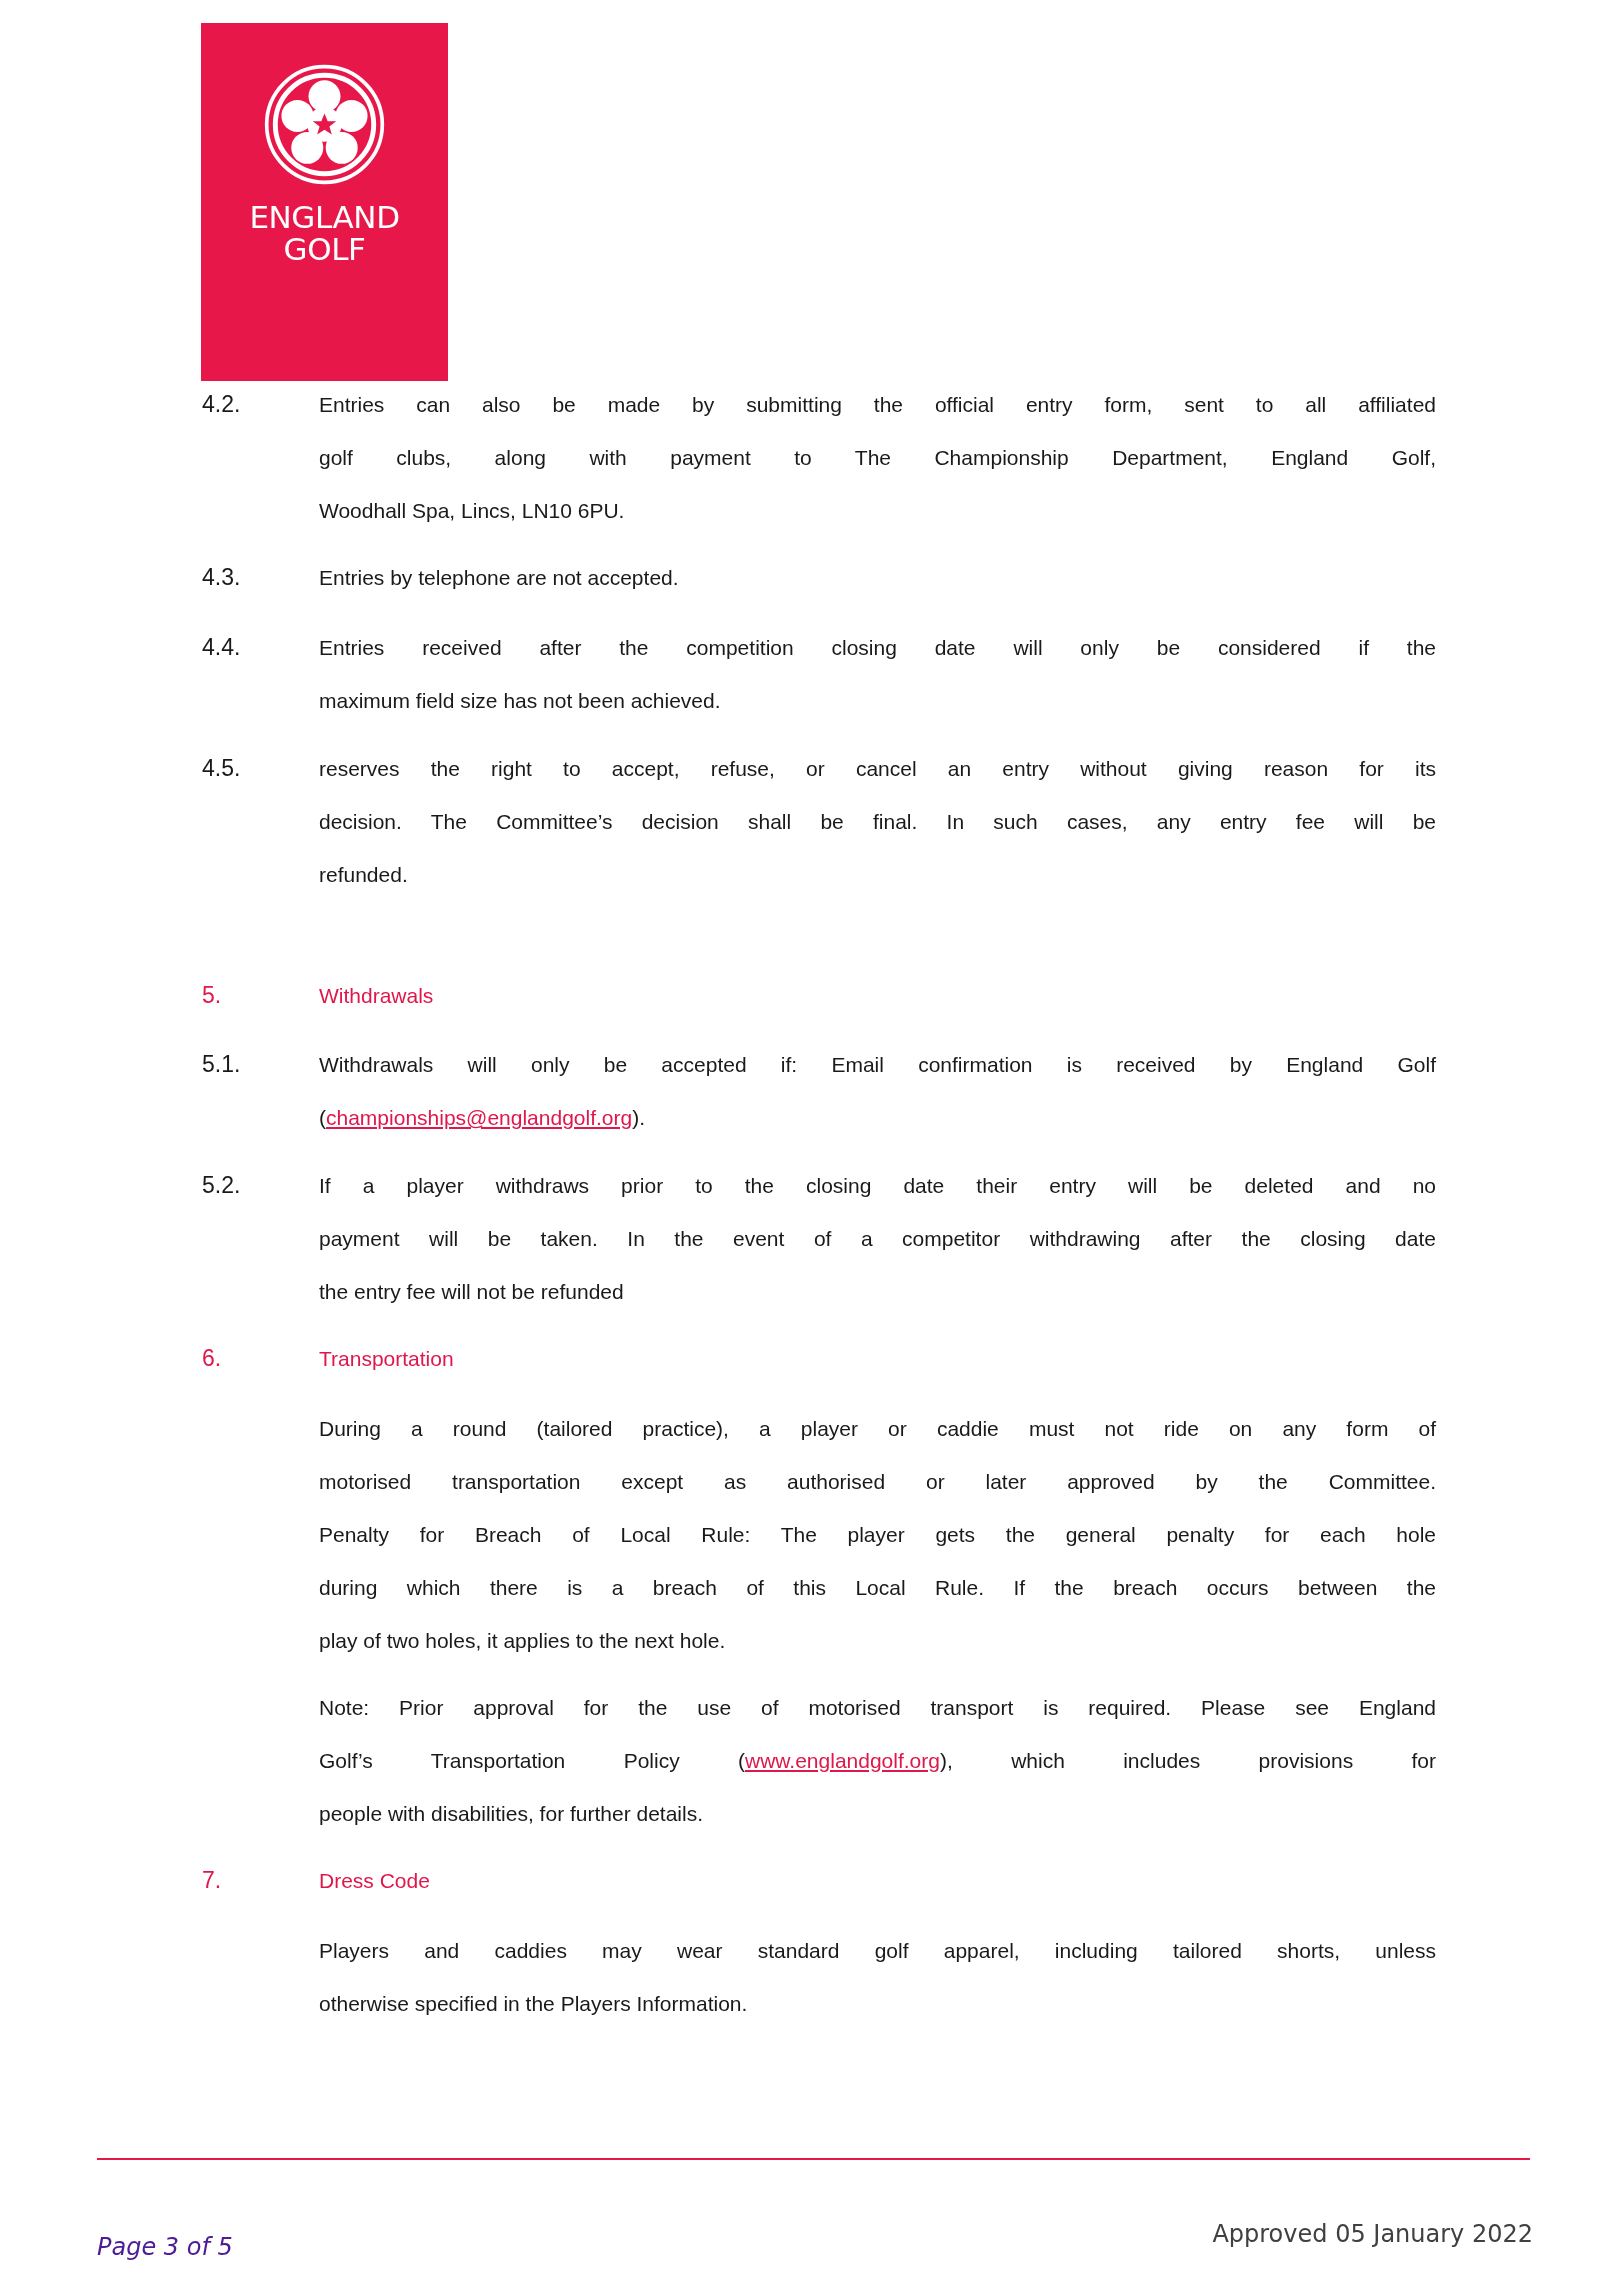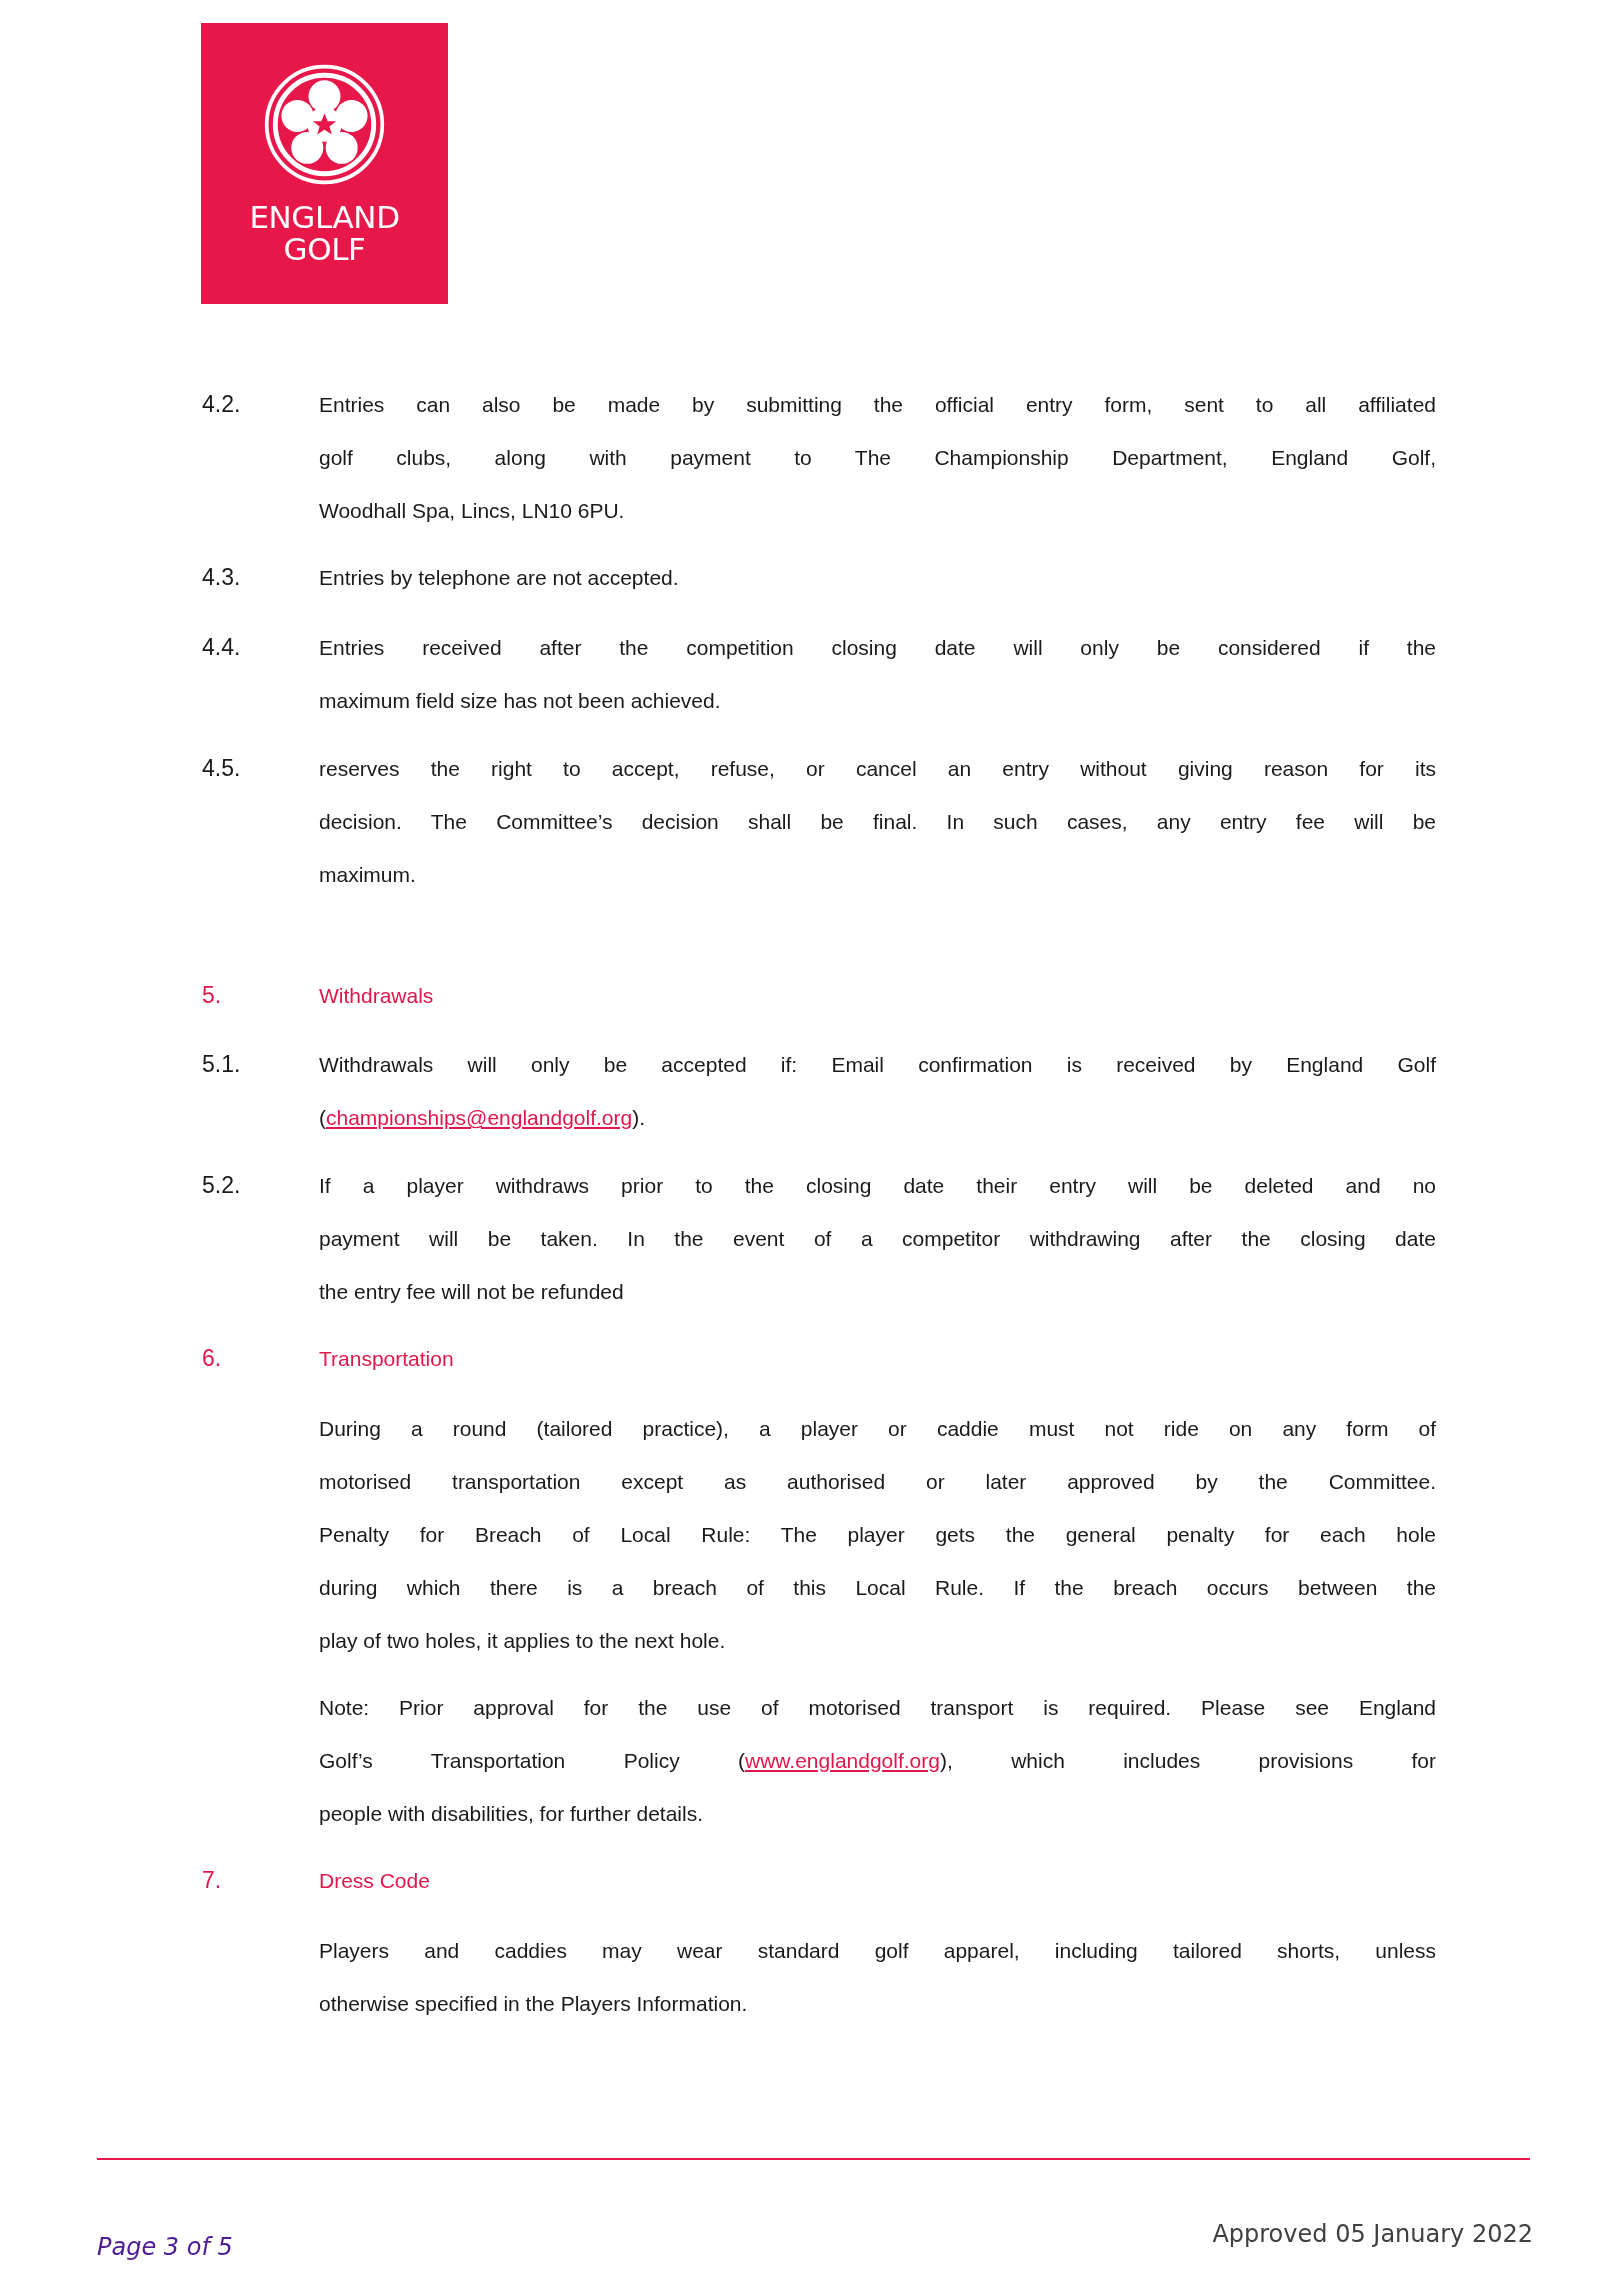--- a/index.html
+++ b/index.html
@@ -1,18 +1,18 @@
 <!DOCTYPE html>
 <html style="font-size:13px"><head>
 <meta charset="utf-8">
 <style>
   html, body { margin: 0; padding: 0; background: #ffffff; }
   body { width: 1617px; height: 2284px; position: relative; overflow: hidden;
          font-family: "Liberation Sans", "DejaVu Sans", sans-serif; color: #1a1a1a; }
-  .logo { position: absolute; left: 201px; top: 23.4px; width: 247px; height: 281px; background: #e8174a; }
+  .logo { position: absolute; left: 201px; top: 23.4px; width: 247px; height: 358px; background: #e8174a; }
   .logo svg { position: absolute; left: 62px; top: 40px; width: 123px; height: 123px; }
   .logo-text { position: absolute; left: 0; width: 247px; top: 178px; text-align: center;
                color: #ffffff; font-family: "DejaVu Sans", sans-serif; font-weight: 500;
                font-size: 31px; line-height: 32px; letter-spacing: -0.4px; }
   .row { position: absolute; left: 0; width: 1617px; }
   .num { position: absolute; left: 202px; font-size: 23px; line-height: 53px; }
   .txt { position: absolute; left: 319px; width: 1117px; font-size: 21px; line-height: 53px;
          text-align: justify; }
   .txt .line { display: block; height: 53px; text-align-last: justify; white-space: nowrap; }
   .txt .line.last { text-align-last: left; }
@@ -69,21 +69,21 @@
     <span class="line">Entries received after the competition closing date will only be considered if the</span>
     <span class="line last">maximum field size has not been achieved.</span>
   </div>
 </div>
 
 <div class="row" style="top:742px;">
   <span class="num">4.5.</span>
   <div class="txt">
     <span class="line">reserves the right to accept, refuse, or cancel an entry without giving reason for its</span>
     <span class="line">decision. The Committee’s decision shall be final. In such cases, any entry fee will be</span>
-    <span class="line last">maximum.</span>
+    <span class="line last">refunded.</span>
   </div>
 </div>
 
 <div class="row" style="top:969px;">
   <span class="num red">5.</span>
   <div class="txt red">
     <span class="line last">Withdrawals</span>
   </div>
 </div>
 

